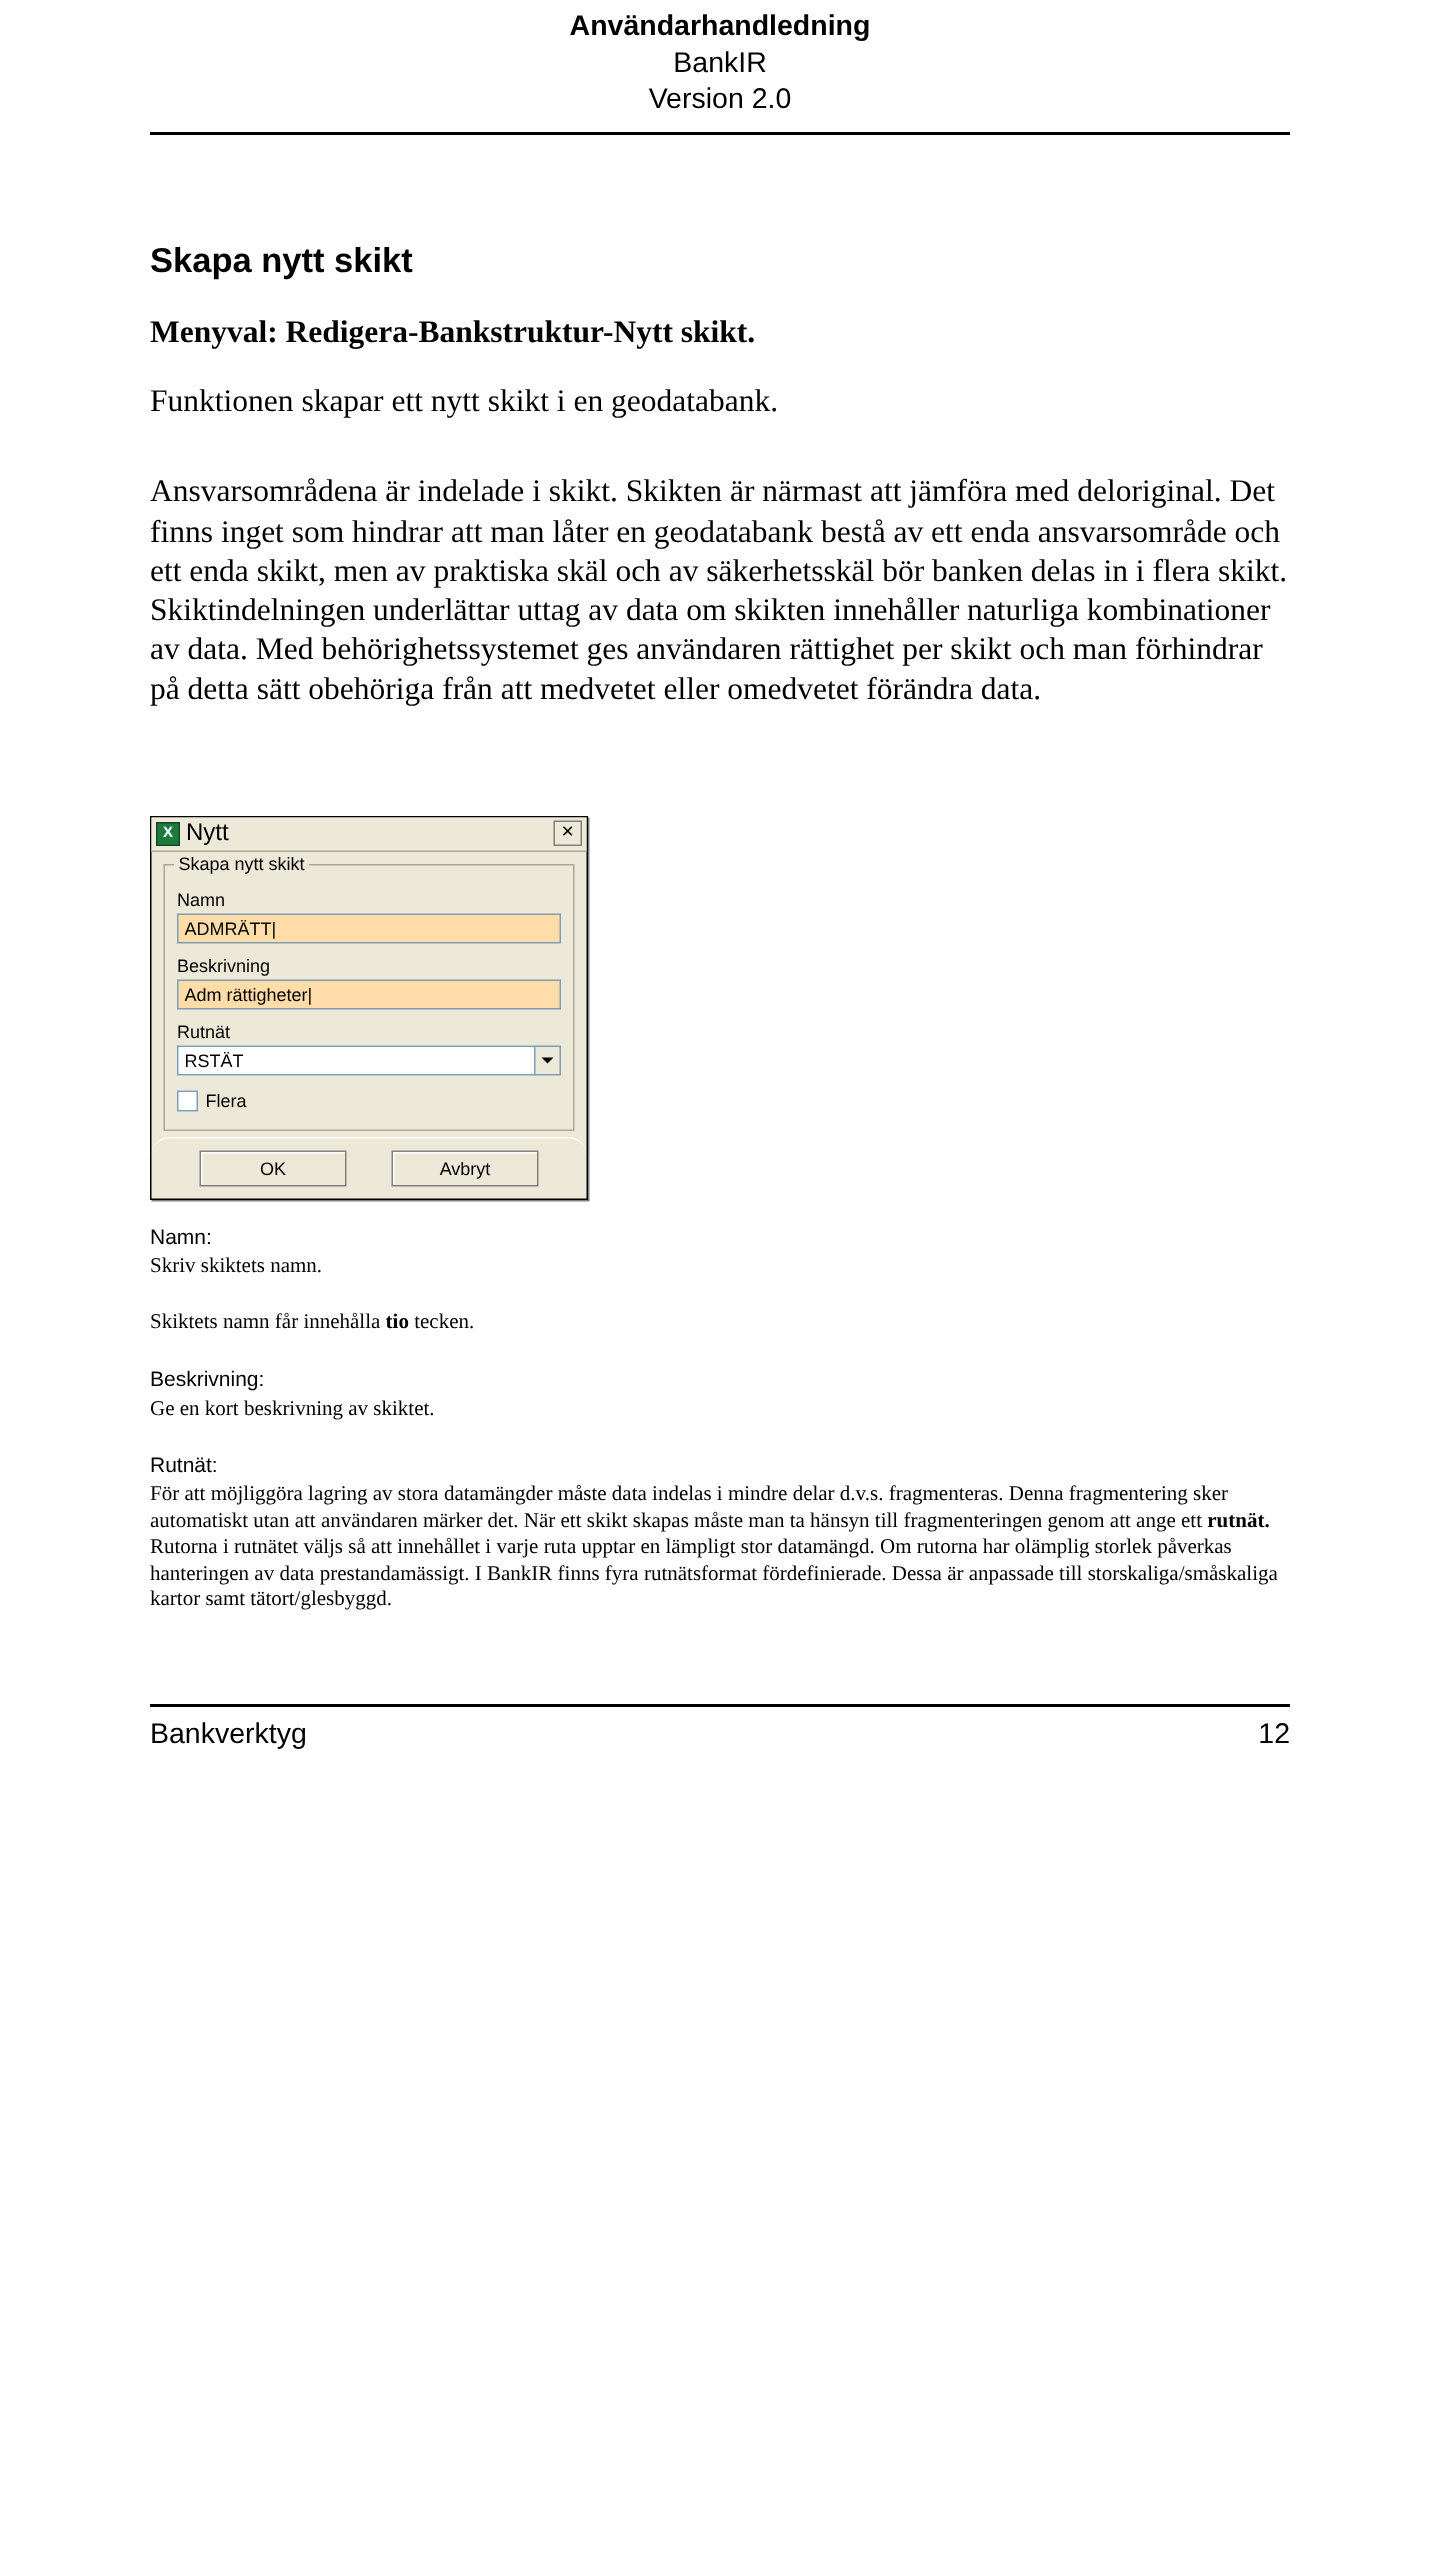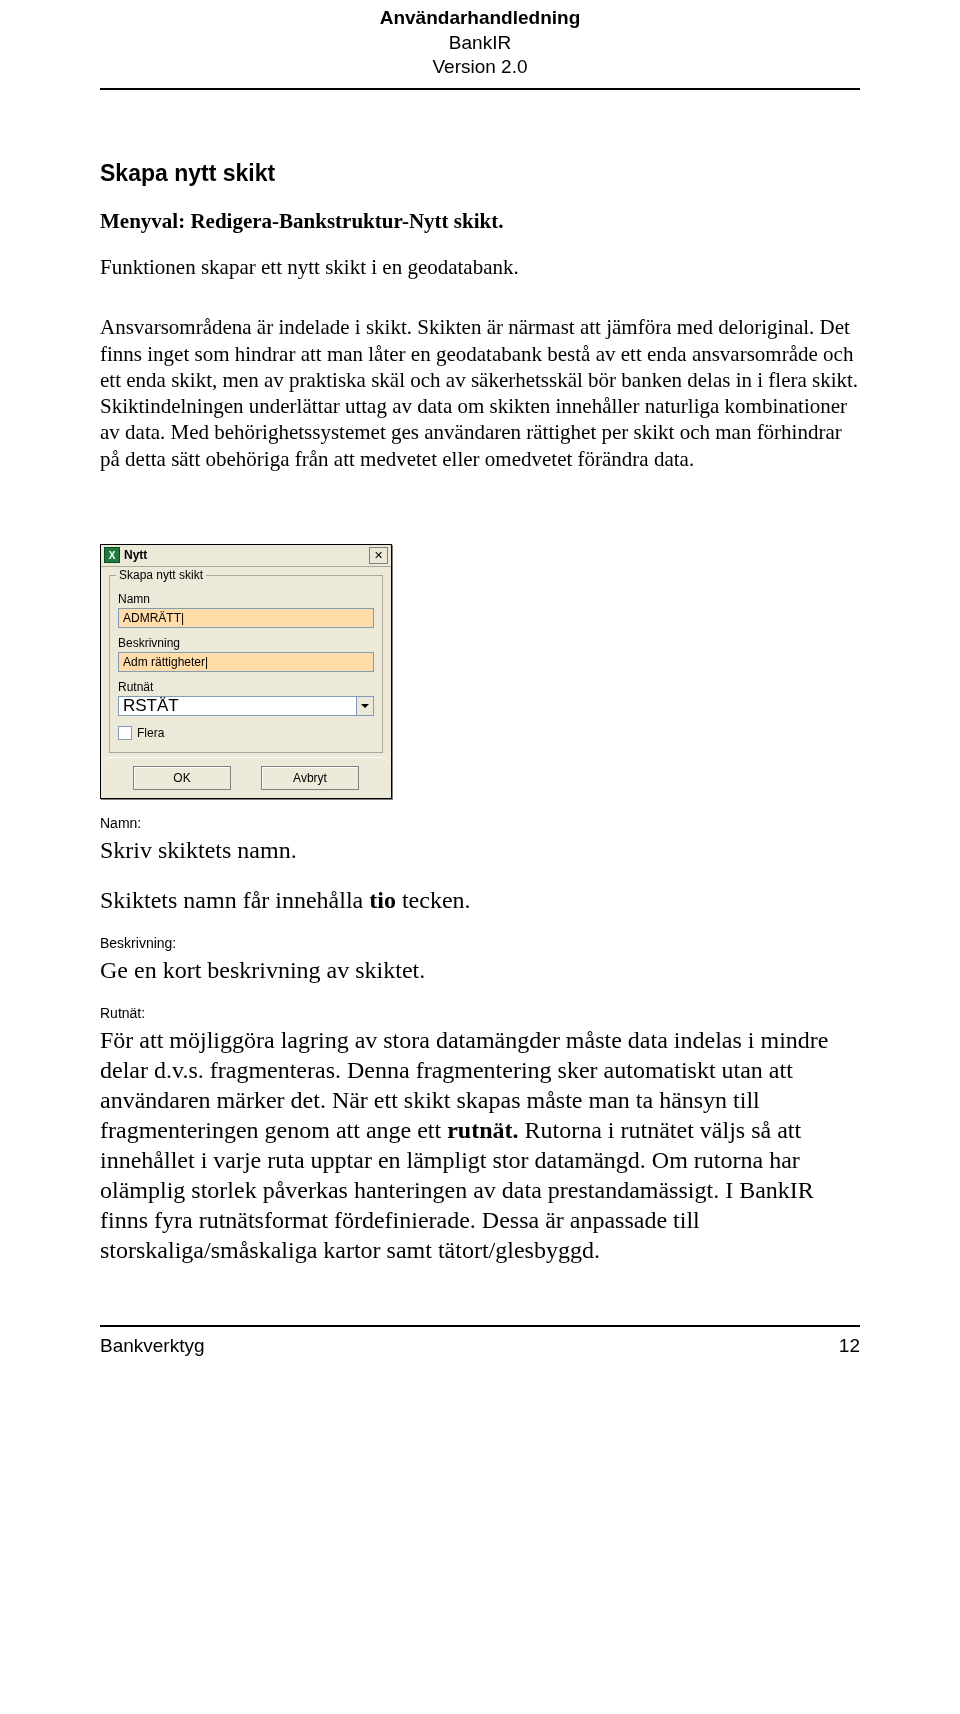--- a/index.html
+++ b/index.html
@@ -51,21 +51,21 @@
   }
   .spacer-lg { height: 36px; }
   .spacer-md { height: 22px; }
   .field-label {
     font-family: Arial, Helvetica, sans-serif;
     font-weight: normal;
     font-size: 14px;
     margin: 0 0 4px 0;
   }
   .field-desc {
-    font-size: 24px;
+    font-size: 14px;
     line-height: 1.25;
     margin: 0 0 20px 0;
   }
   .footer-row {
     display: flex;
     justify-content: space-between;
     font-family: Arial, Helvetica, sans-serif;
     font-size: 19px;
     padding-bottom: 10px;
   }
@@ -94,23 +94,23 @@
     color: #fff;
     font-size: 10px;
     font-weight: bold;
     display: flex;
     align-items: center;
     justify-content: center;
     margin-right: 4px;
     border: 1px solid #0e4a24;
   }
   .titlebar-title {
-    font-weight: bold;
+    font-weight: normal;
     flex: 1;
-    font-size: 12px;
+    font-size: 16px;
   }
   .titlebar-close {
     width: 17px;
     height: 15px;
     border: 1px solid #808080;
     background: #ece9d8;
     display: flex;
     align-items: center;
     justify-content: center;
     font-size: 11px;
@@ -153,21 +153,21 @@
     display: flex;
     margin-bottom: 10px;
   }
   .dlg-combo input {
     flex: 1;
     height: 20px;
     border: 1px solid #7f9db9;
     border-right: none;
     padding: 2px 4px;
     font-family: Tahoma, Arial, sans-serif;
-    font-size: 17px;
+    font-size: 12px;
     box-sizing: border-box;
   }
   .dlg-combo .combo-btn {
     width: 18px;
     height: 20px;
     border: 1px solid #7f9db9;
     background: #ece9d8;
     display: flex;
     align-items: center;
     justify-content: center;

